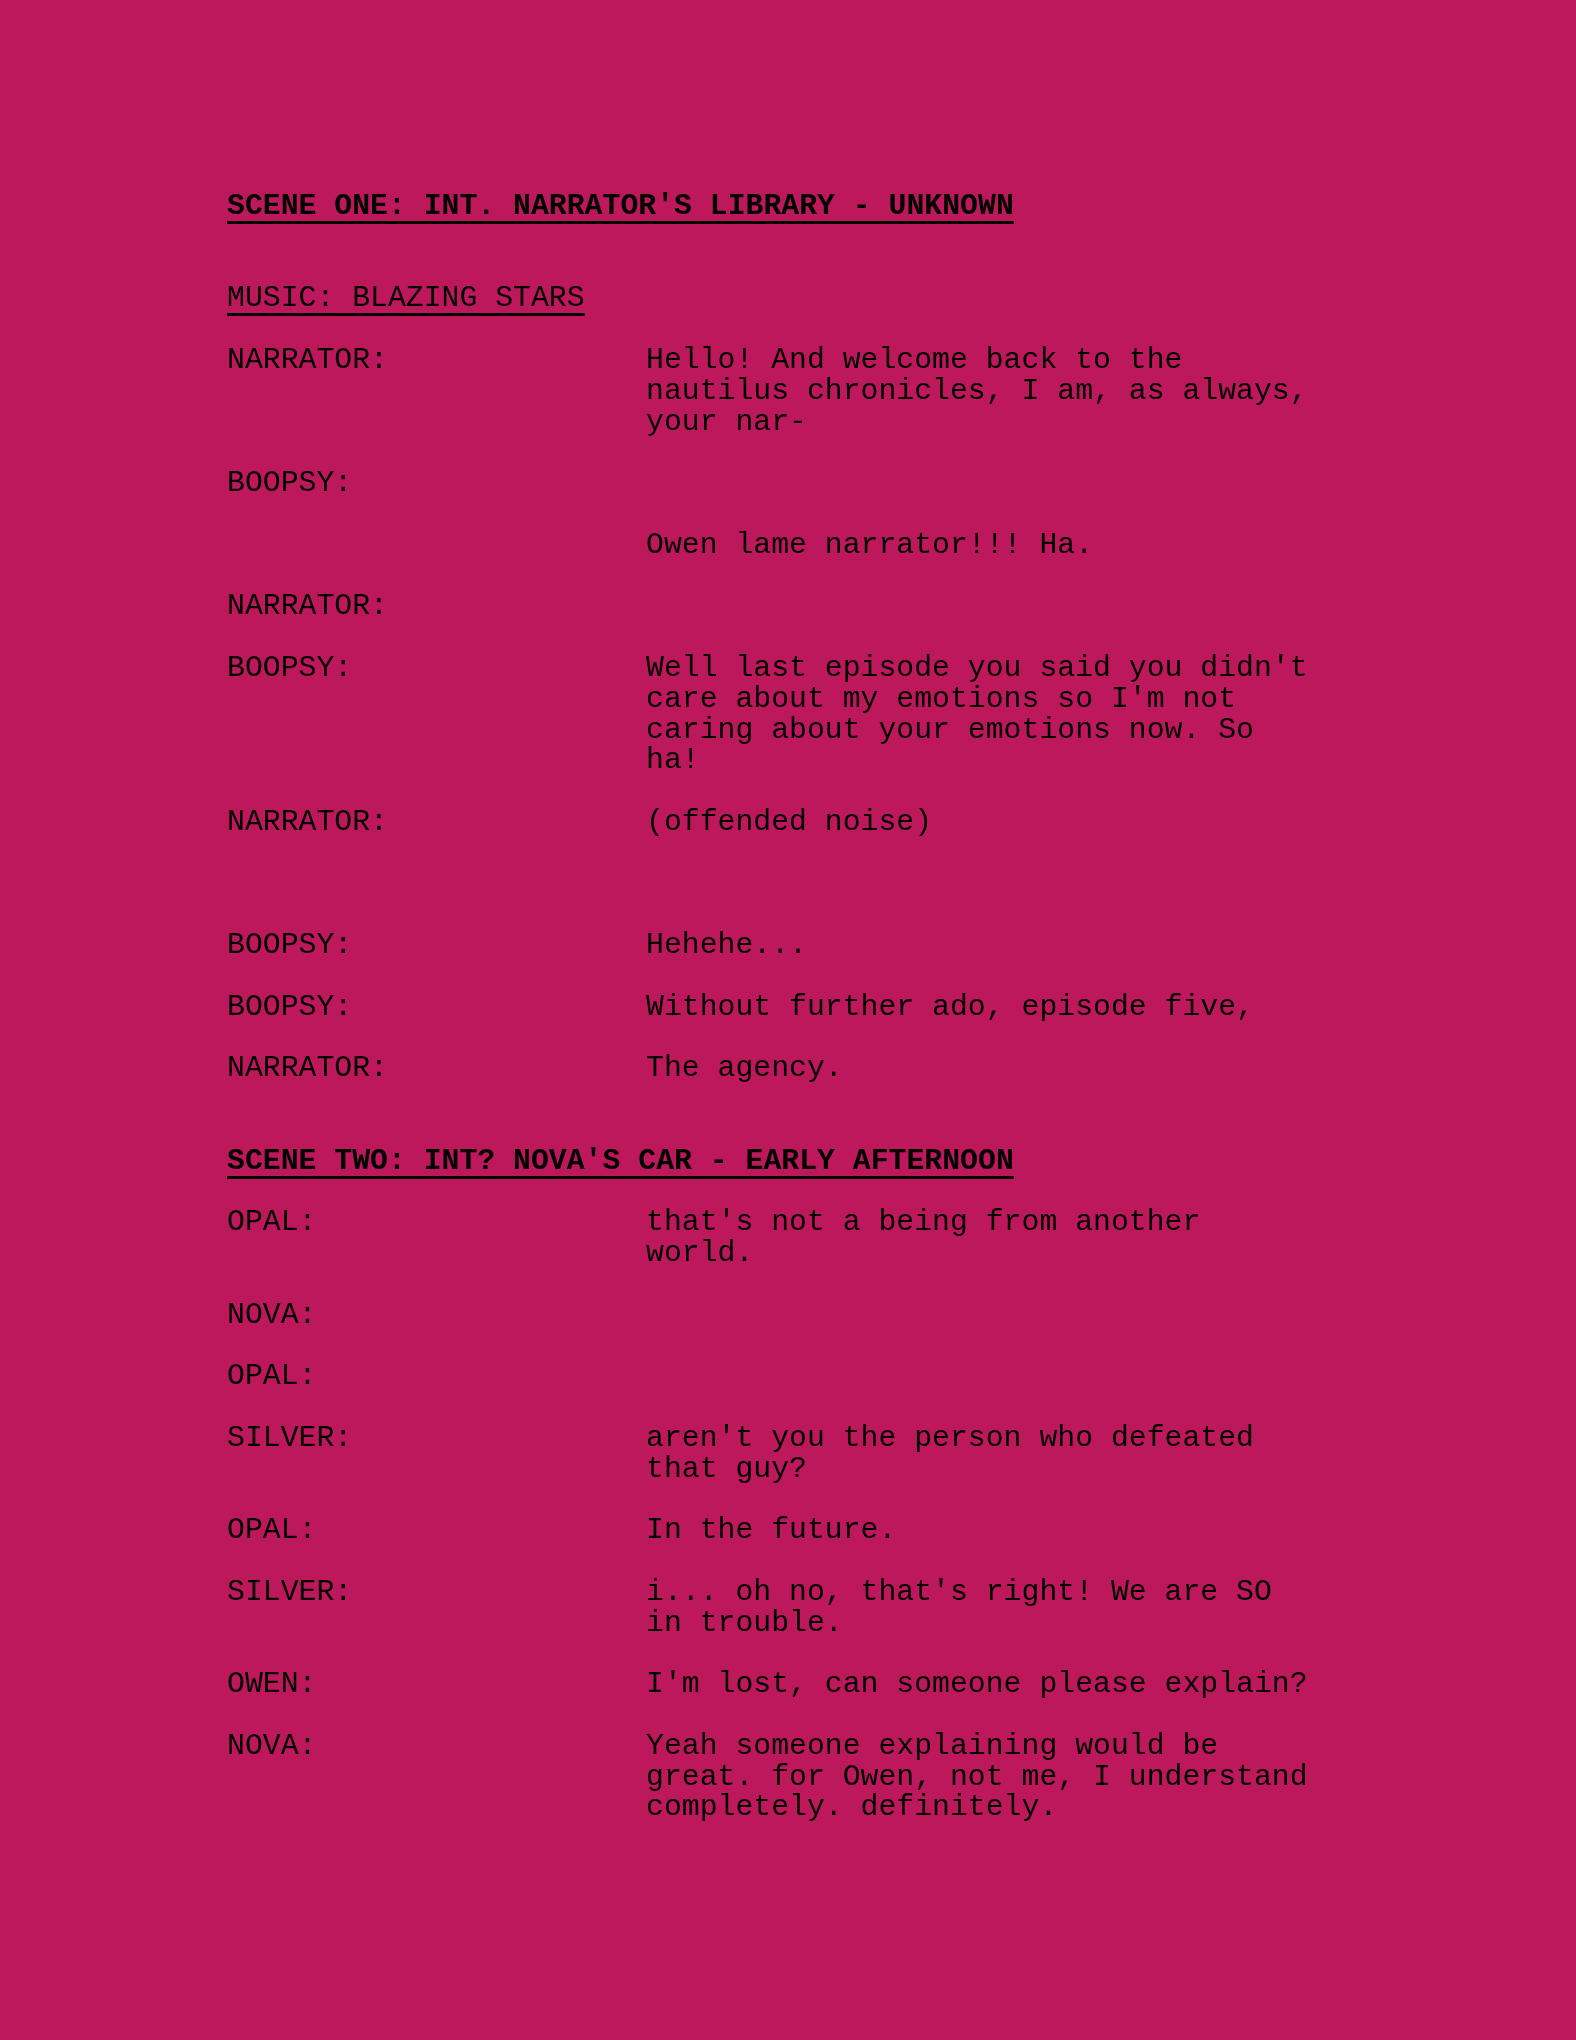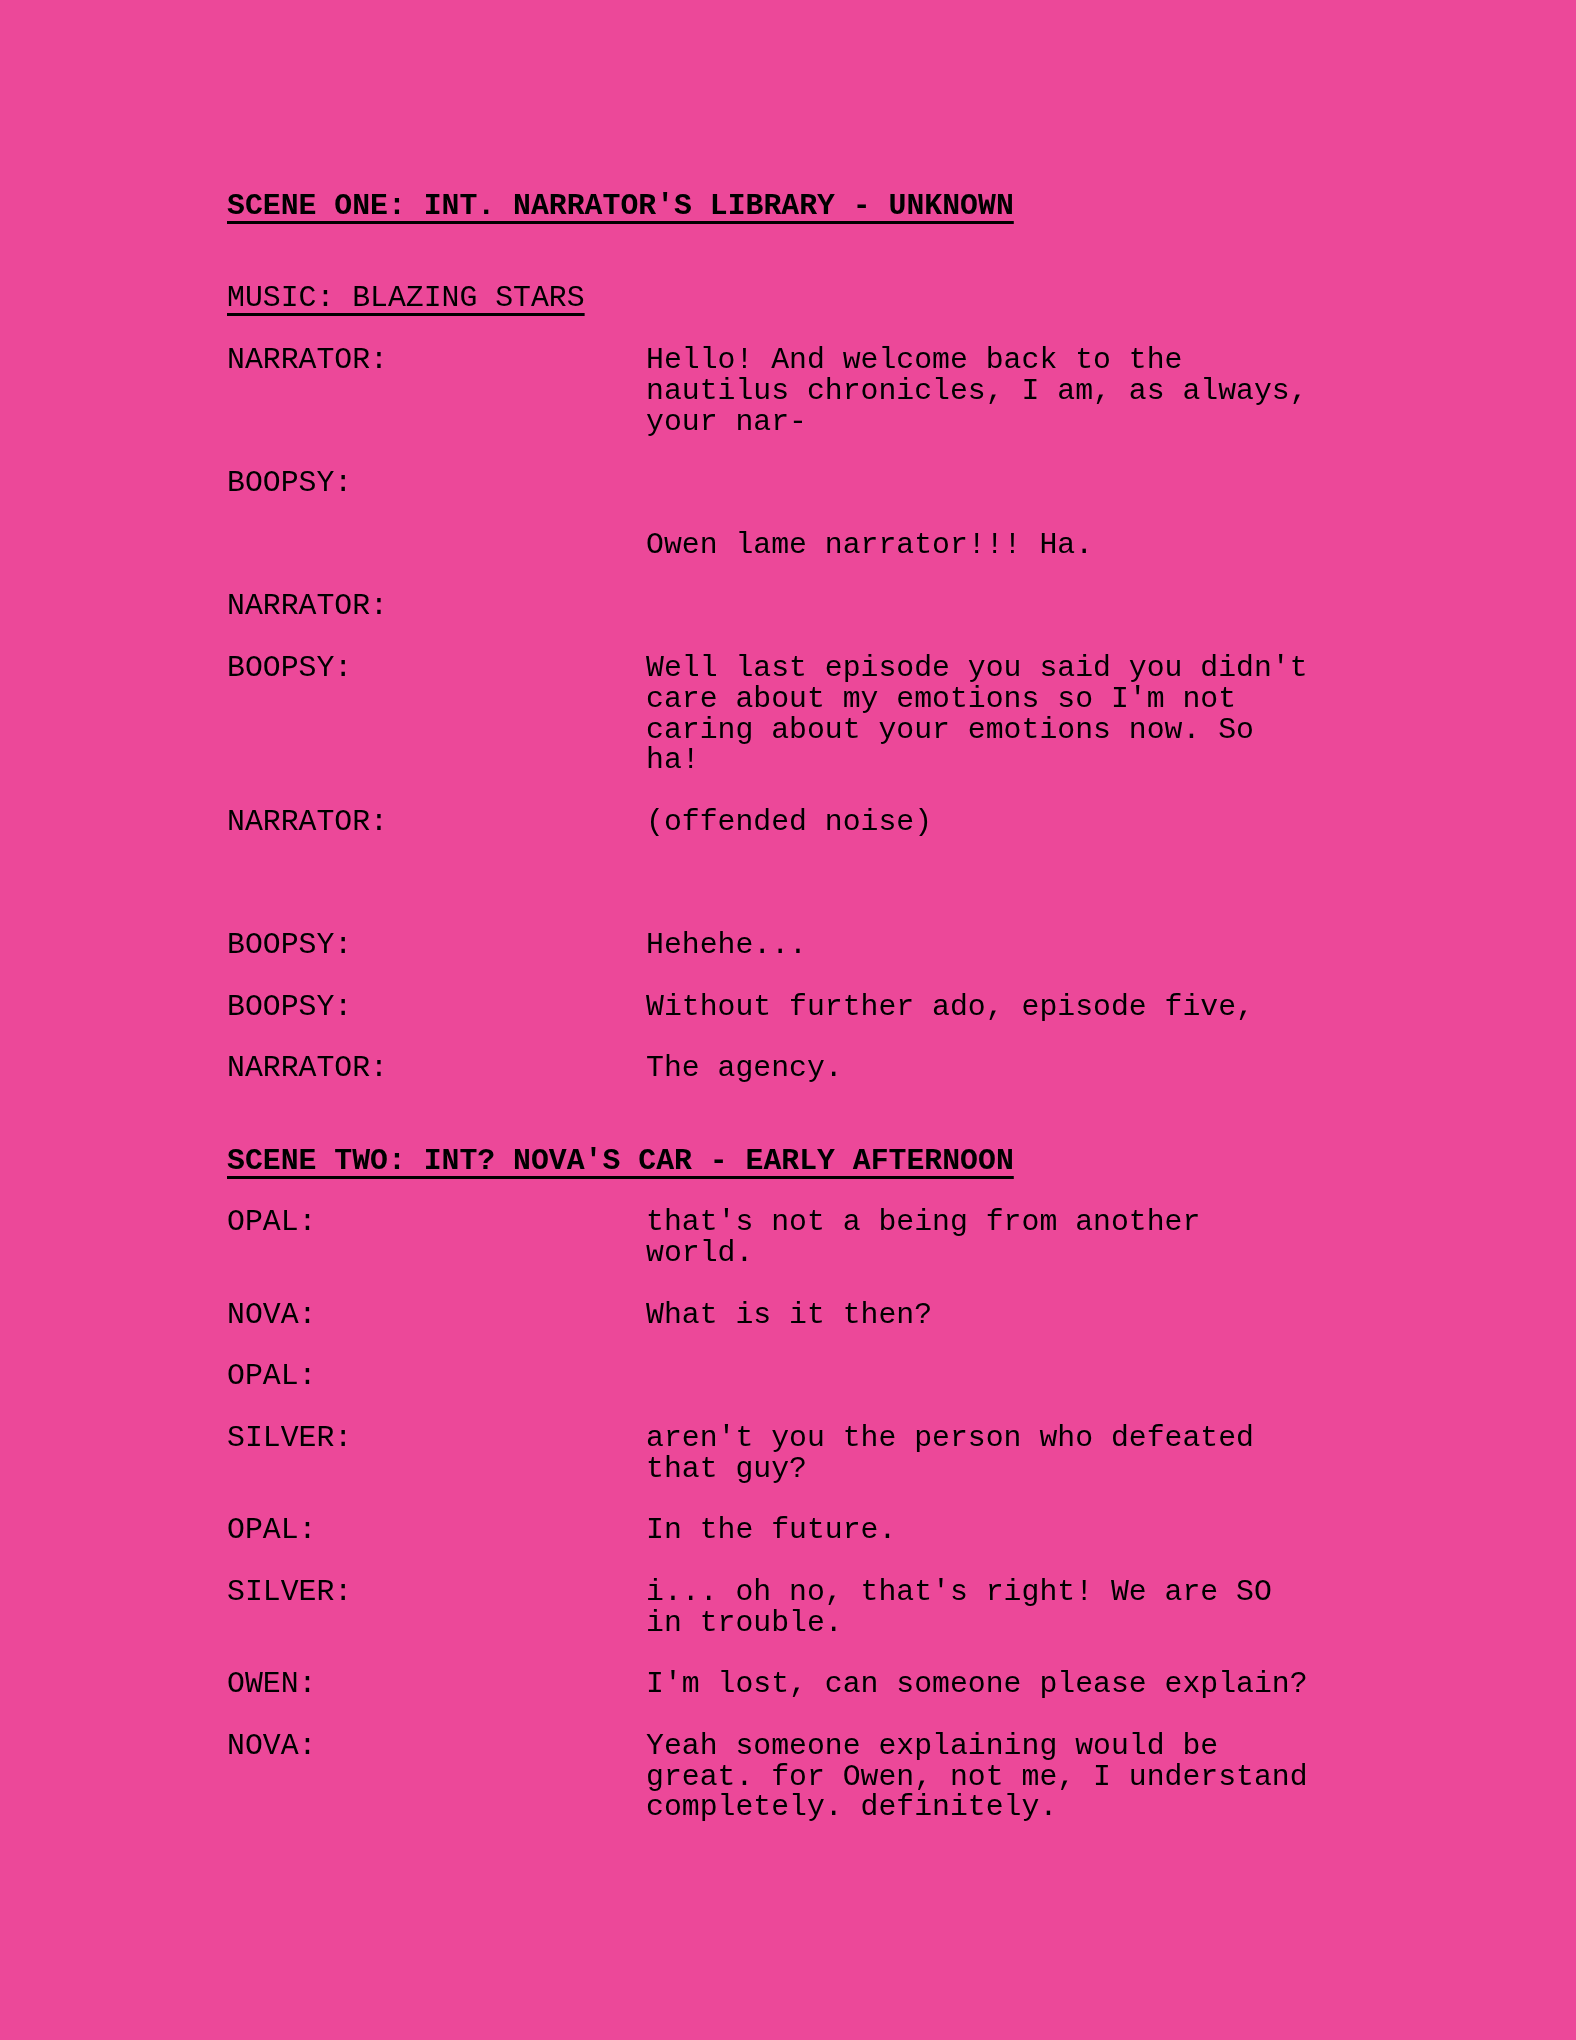--- a/index.html
+++ b/index.html
@@ -4,21 +4,21 @@
 <style>
   html, body {
     margin: 0;
     padding: 0;
     background: #ffffff;
   }
   .page {
     position: relative;
     width: 1576px;
     height: 2040px;
-    background: #ec4899;
+    background: #be185d;
     color: #000000;
     font-family: "Liberation Mono", "DejaVu Sans Mono", monospace;
     font-size: 29.8px;
     line-height: 30.8px;
     box-sizing: border-box;
     padding: 191px 30px 16px 227px;
     overflow: hidden;
   }
   .block {
     display: flex;
@@ -108,21 +108,20 @@
       <div class="block gap-2">
     <span class="heading-text">SCENE TWO: INT? NOVA'S CAR - EARLY AFTERNOON</span>
   </div>
       <div class="block gap-1">
     <span class="speaker">OPAL:</span>
     <span class="dialogue">that's not a being from another
 world.</span>
   </div>
       <div class="block gap-1">
     <span class="speaker">NOVA:</span>
-    <span class="dialogue">What is it then?</span>
   </div>
       <div class="block gap-1">
     <span class="speaker">OPAL:</span>
   </div>
       <div class="block gap-1">
     <span class="speaker">SILVER:</span>
     <span class="dialogue">aren't you the person who defeated
 that guy?</span>
   </div>
       <div class="block gap-1">

